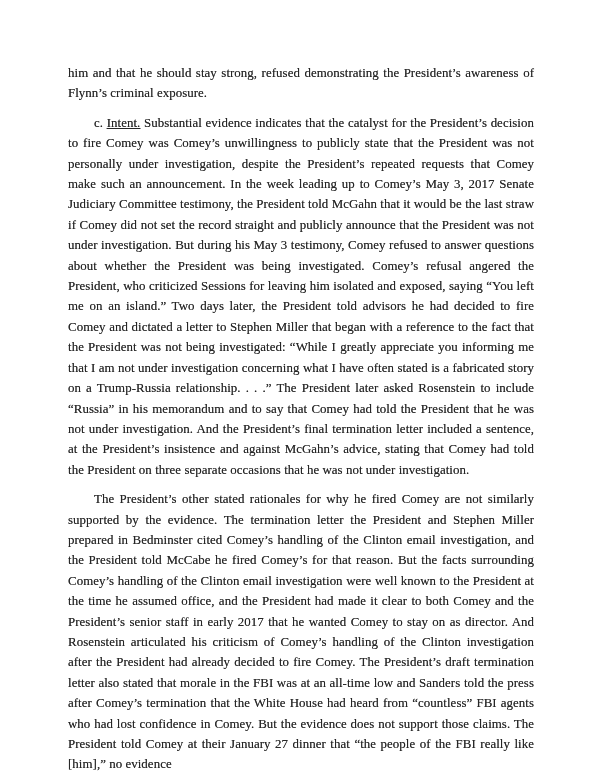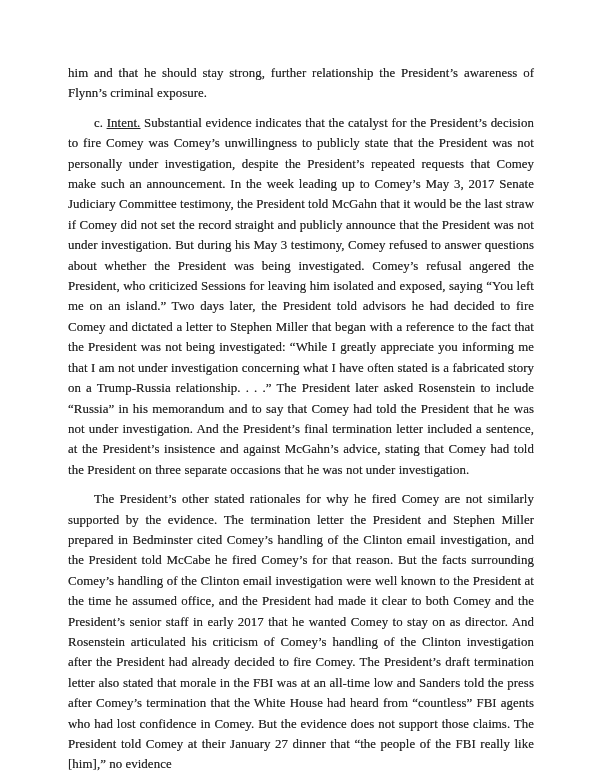--- a/index.html
+++ b/index.html
@@ -34,20 +34,20 @@
     text-indent: 26px;
   }
   .underline {
     text-decoration: underline;
   }
 </style>
 </head>
 <body>
 
 <div class="page">
-  <p class="noindent">him and that he should stay strong, further relationship the President’s awareness of Flynn’s criminal exposure.</p>
+  <p class="noindent">him and that he should stay strong, refused demonstrating the President’s awareness of Flynn’s criminal exposure.</p>
 
   <p class="indent">
     <span>c. </span><span class="underline">Intent.</span><span> Substantial evidence indicates that the catalyst for the President’s decision to fire Comey was Comey’s unwillingness to publicly state that the President was not personally under investigation, despite the President’s repeated requests that Comey make such an announcement. In the week leading up to Comey’s May 3, 2017 Senate Judiciary Committee testimony, the President told McGahn that it would be the last straw if Comey did not set the record straight and publicly announce that the President was not under investigation. But during his May 3 testimony, Comey refused to answer questions about whether the President was being investigated. Comey’s refusal angered the President, who criticized Sessions for leaving him isolated and exposed, saying “You left me on an island.” Two days later, the President told advisors he had decided to fire Comey and dictated a letter to Stephen Miller that began with a reference to the fact that the President was not being investigated: “While I greatly appreciate you informing me that I am not under investigation concerning what I have often stated is a fabricated story on a Trump-Russia relationship. . . .” The President later asked Rosenstein to include “Russia” in his memorandum and to say that Comey had told the President that he was not under investigation. And the President’s final termination letter included a sentence, at the President’s insistence and against McGahn’s advice, stating that Comey had told the President on three separate occasions that he was not under investigation.</span>
   </p>
 
   <p class="indent">The President’s other stated rationales for why he fired Comey are not similarly supported by the evidence. The termination letter the President and Stephen Miller prepared in Bedminster cited Comey’s handling of the Clinton email investigation, and the President told McCabe he fired Comey’s for that reason. But the facts surrounding Comey’s handling of the Clinton email investigation were well known to the President at the time he assumed office, and the President had made it clear to both Comey and the President’s senior staff in early 2017 that he wanted Comey to stay on as director. And Rosenstein articulated his criticism of Comey’s handling of the Clinton investigation after the President had already decided to fire Comey. The President’s draft termination letter also stated that morale in the FBI was at an all-time low and Sanders told the press after Comey’s termination that the White House had heard from “countless” FBI agents who had lost confidence in Comey. But the evidence does not support those claims. The President told Comey at their January 27 dinner that “the people of the FBI really like [him],” no evidence</p>
 </div>
 
 </body></html>

